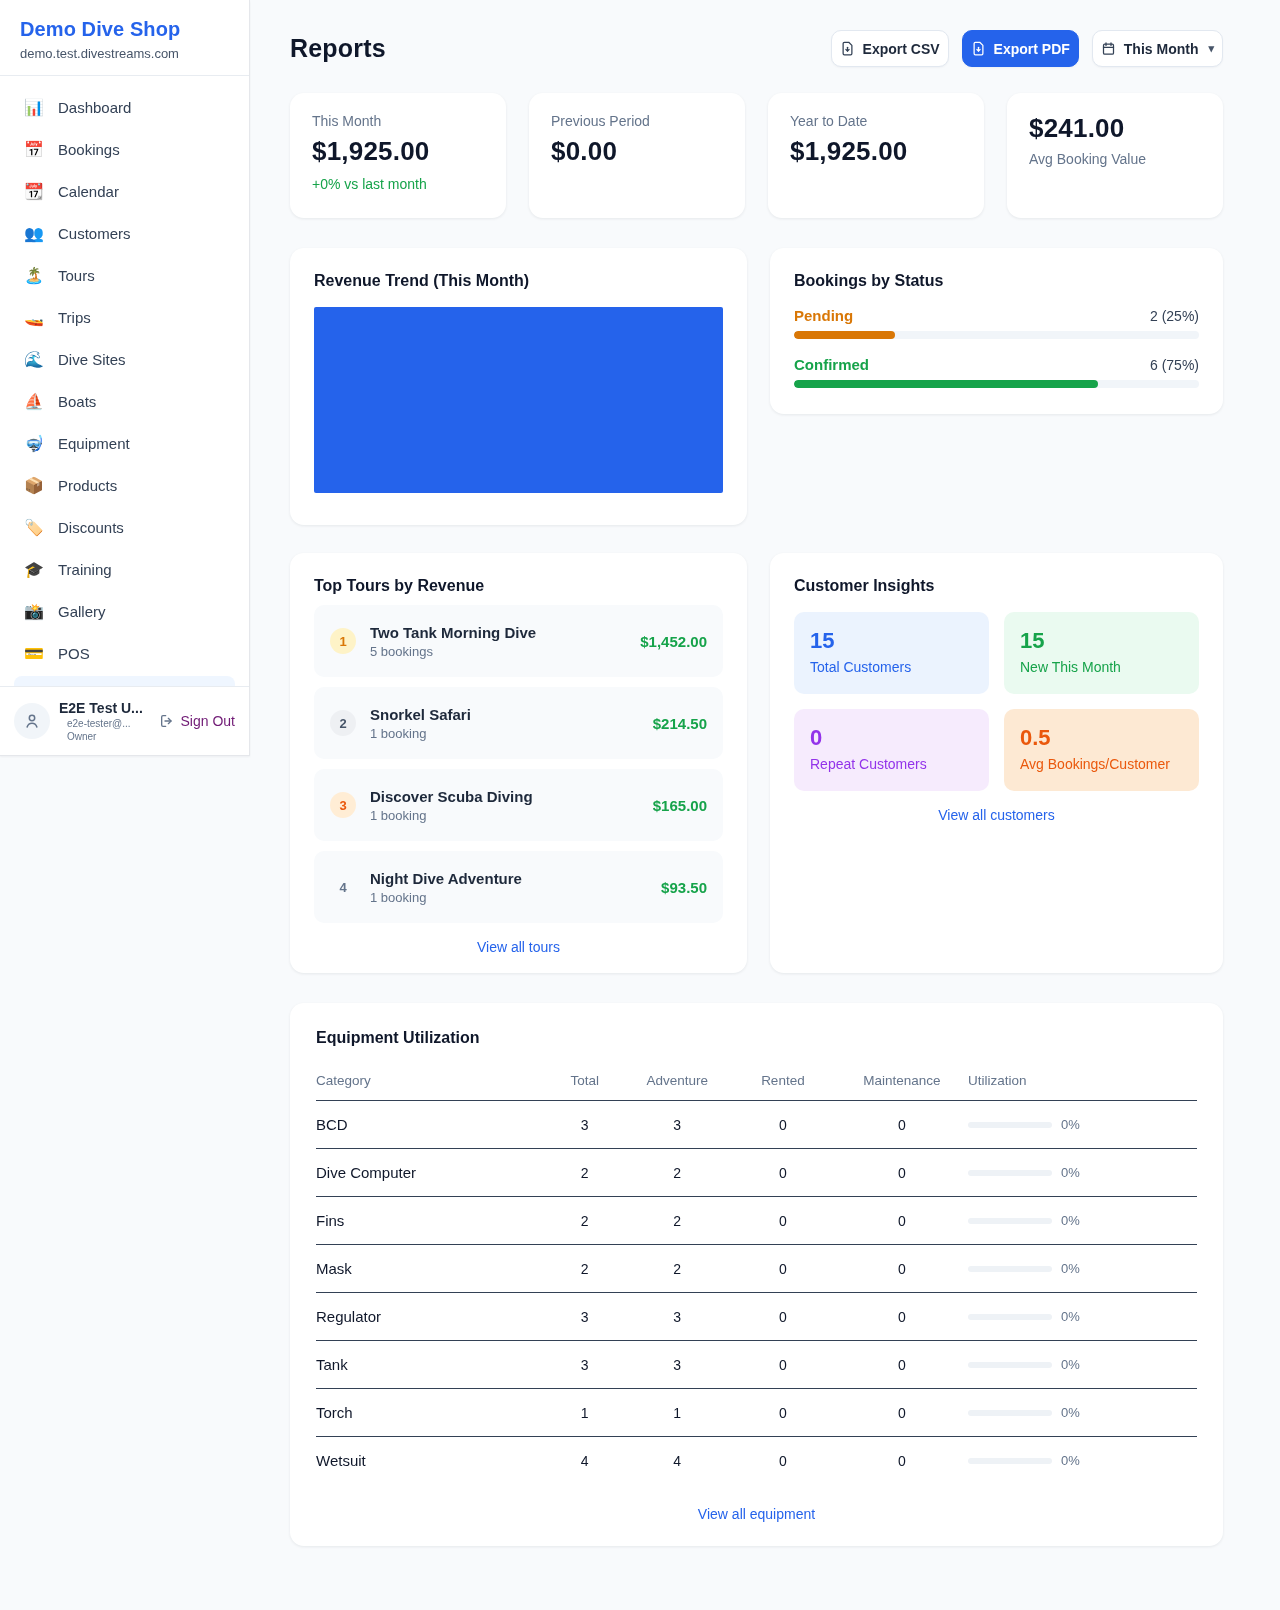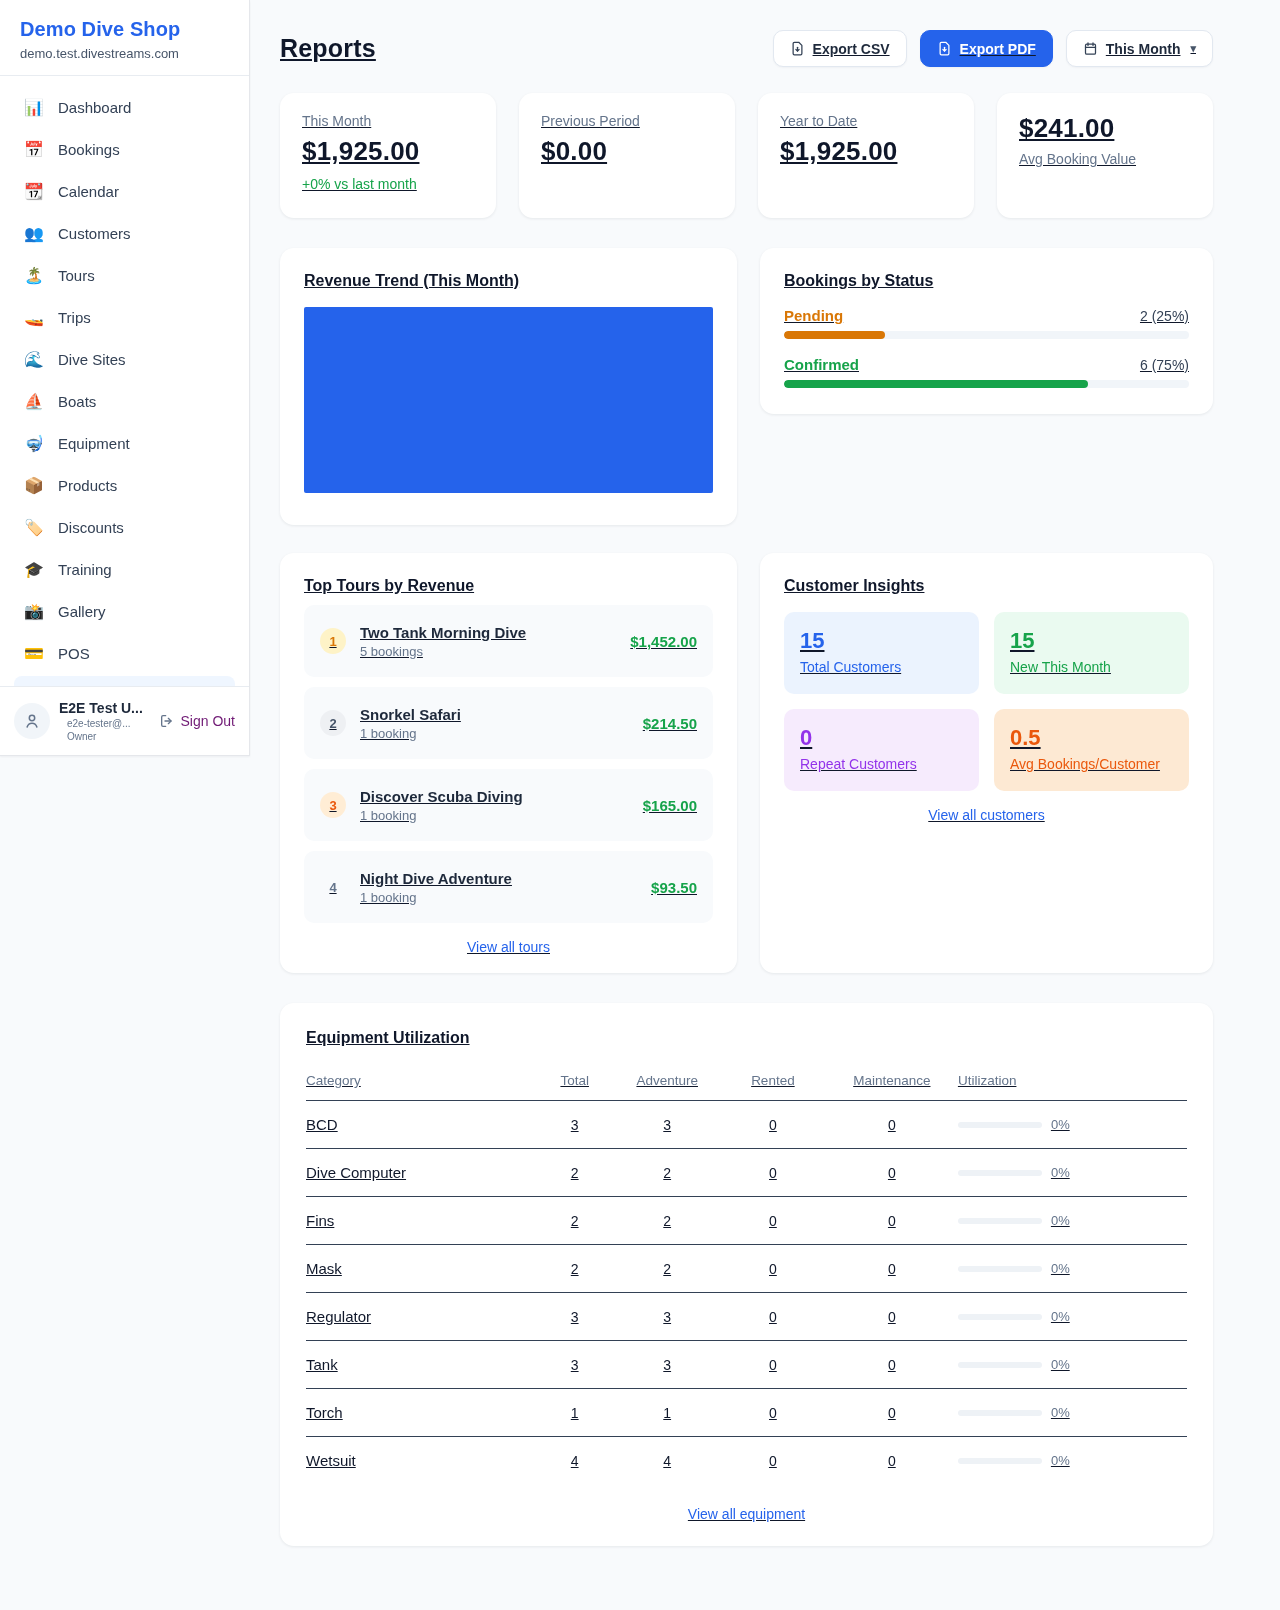--- a/index.html
+++ b/index.html
@@ -41,26 +41,26 @@
   .avatar {
     width:36px; height:36px; border-radius:50%;
     background:#f1f5f9; display:flex; align-items:center; justify-content:center;
     flex:0 0 36px;
   }
   .user-meta { flex:1 1 auto; min-width:0; }
   .user-name { font-size:14px; font-weight:700; color:#1e293b; white-space:nowrap; }
   .user-email, .user-role { font-size:10px; color:#64748b; margin-top:2px; white-space:nowrap;margin-left:8px; }
   .signout { display:flex; align-items:center; gap:6px; color:#701a75; font-size:14px; cursor:pointer; flex:0 0 auto; }
   
-  .main { position:absolute; left:280px; top:0; width:933px;text-decoration:underline; }
+  .main { position:absolute; left:290px; top:0; width:933px; }
   .page-header { margin-top:30px; display:flex; align-items:center; justify-content:space-between; }
   .page-title { font-size:25px; font-weight:800; color:#0f172a; letter-spacing:.2px; }
   .header-actions { display:flex; gap:13px; }
   .btn {
-    height:37px; border-radius:10px; padding:0 16px;
+    height:37px; border-radius:10px; padding:0 8px;
     display:flex; align-items:center; gap:8px;
     font-size:14px; font-weight:700; cursor:pointer;
     background:#ffffff; border:1px solid #e2e8f0; color:#1e293b;
     box-shadow:0 1px 2px rgba(15,23,42,.04);
   }
   .btn-primary { background:#2563eb; border-color:#2563eb; color:#ffffff; }
   .chev { font-size:11px; color:#475569; margin-left:2px; }
   
   .card {
     background:#ffffff; border-radius:14px;

